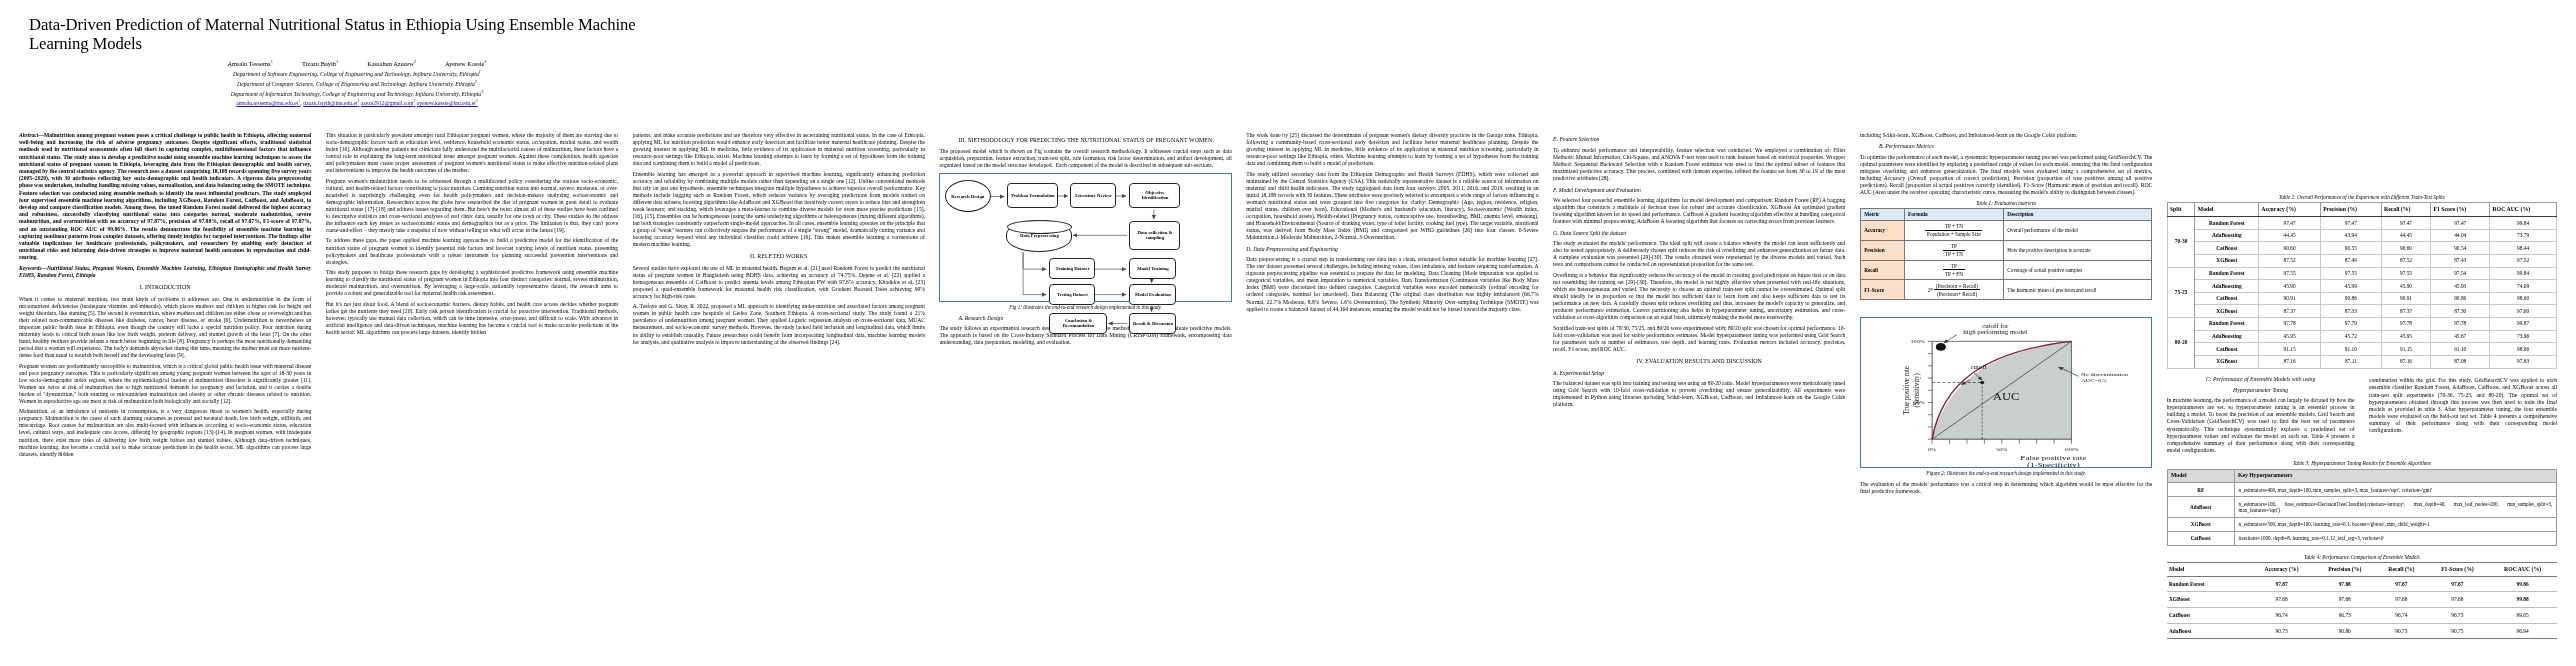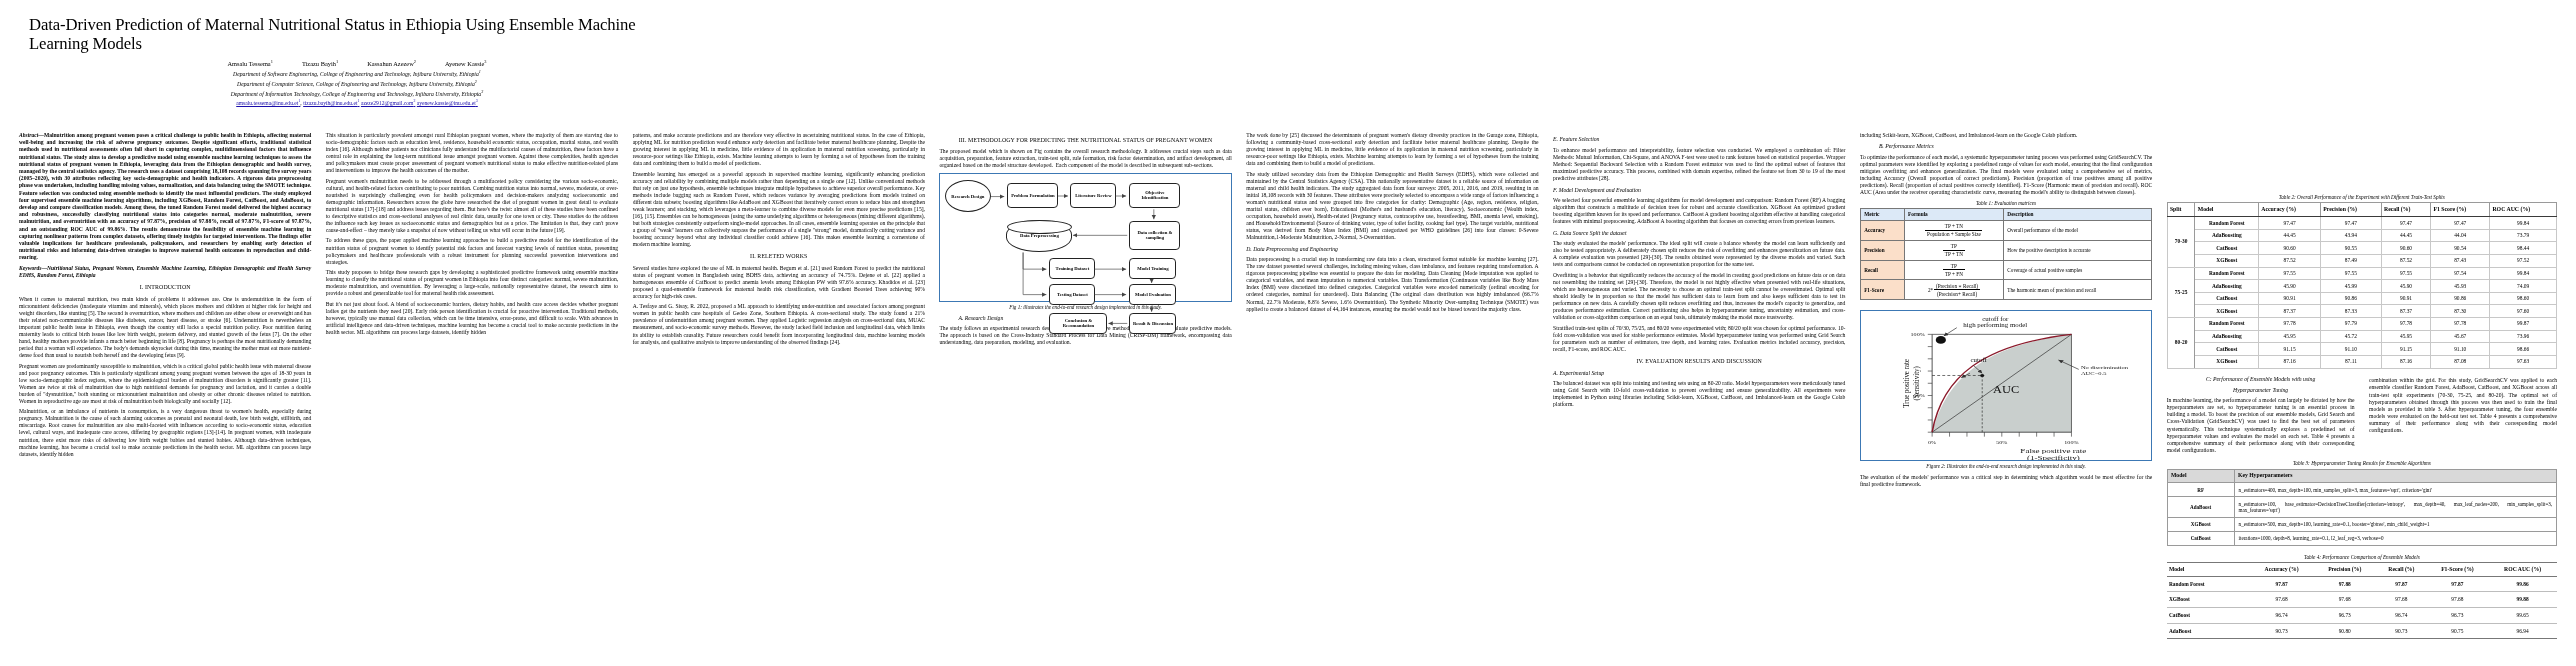--- a/index.html
+++ b/index.html
@@ -266,21 +266,21 @@
                   <span class="frac">
                     <span class="num">(Precision ∗ Recall)</span>
                     <span class="den">(Precision+ Recall)</span>
                   </span>
                 </span></td>
             <td>The harmonic mean of precision and recall</td>
           </tr>
         </tbody>
       </table>
 
-      <div class="figbox" style="margin-top:10px">
+      <div class="figbox" style="margin-top:17px">
         <div class="roc">
           <svg width="100%" height="149" viewBox="0 0 400 268" preserveAspectRatio="none" style="font-size:10.1px">
             <defs>
               <marker id="ah2" markerWidth="7" markerHeight="7" refX="6" refY="3" orient="auto">
                 <path d="M0,0 L6,3 L0,6 z" fill="#333"></path>
               </marker>
             </defs>
 
             <path d="M98,218 C118,120 170,62 290,42 L290,218 Z" fill="#c9cfcd" stroke="none"></path>
 

